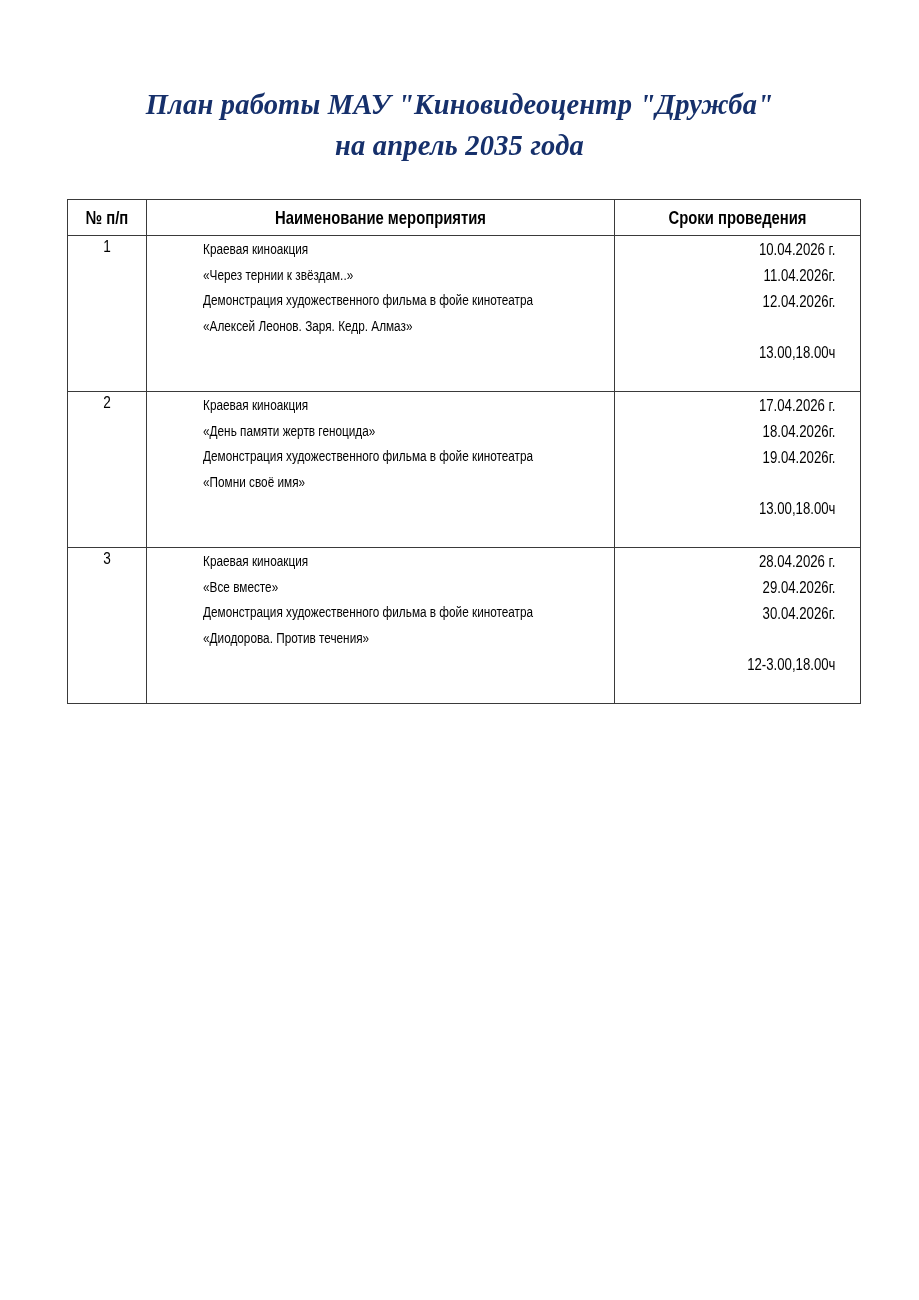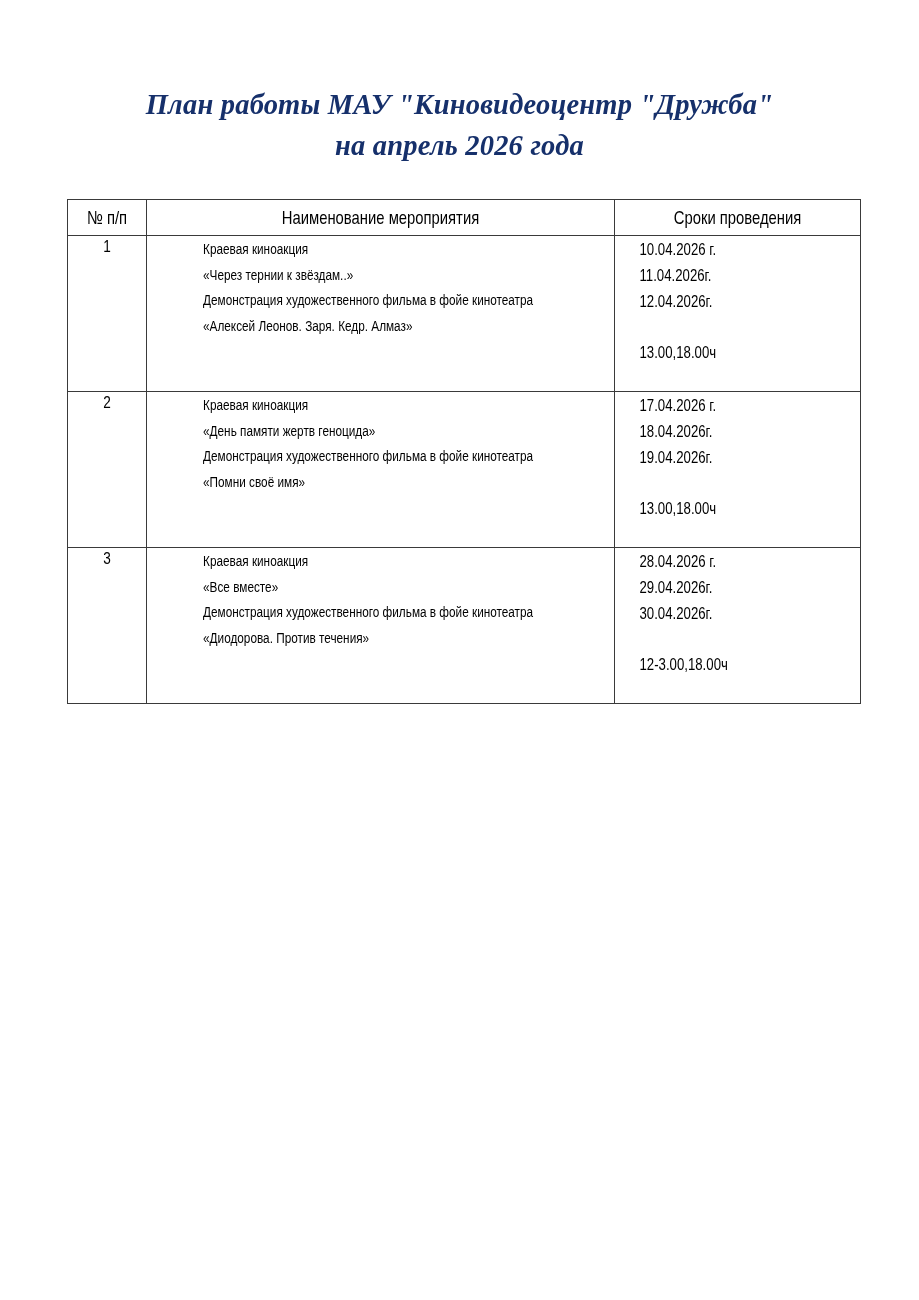--- a/index.html
+++ b/index.html
@@ -60,21 +60,21 @@
   .plan-table td,
   .plan-table th {
     border: 1px solid #3a3a3a;
     padding: 0;
     vertical-align: top;
     background: #ffffff;
   }
 
   .plan-table thead th {
     height: 35px;
-    font-weight: normal;
+    font-weight: bold;
     text-align: center;
     vertical-align: middle;
   }
 
   .hdr-text {
     display: block;
     font-size: 19px;
     line-height: 22px;
     transform: scaleX(0.78);
     transform-origin: center center;
@@ -95,21 +95,21 @@
     font-size: 17px;
     line-height: 21px;
     transform: scaleX(0.8);
     transform-origin: center top;
   }
 
   .cell-name {
     padding-top: 6px;
   }
   .cell-dates {
-    text-align: left;
+    text-align: right;
     padding-top: 5px;
   }
 
   .ln {
     display: block;
     font-size: 15.5px;
     line-height: 25.5px;
     transform: scaleX(0.76);
     transform-origin: center center;
     white-space: nowrap;
@@ -128,21 +128,21 @@
     transform: scaleX(0.8);
   }
 </style>
 </head>
 <body>
 
 <div class="page">
 
   <div class="doc-title">
     <span class="line">План работы МАУ "Киновидеоцентр "Дружба"</span>
-    <span class="line">на апрель 2026 года</span>
+    <span class="line">на апрель 2035 года</span>
   </div>
 
   <table class="plan-table">
     <colgroup>
       <col class="c-num">
       <col class="c-name">
       <col class="c-dates">
     </colgroup>
     <thead>
       <tr>

